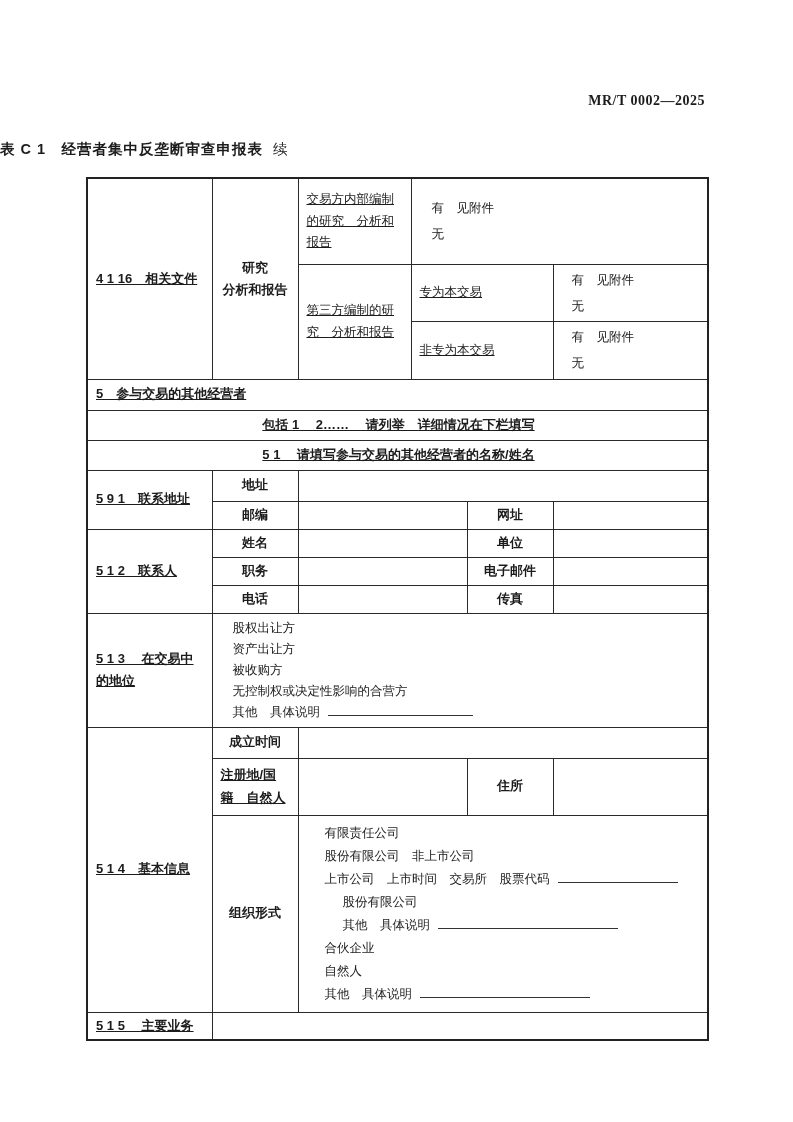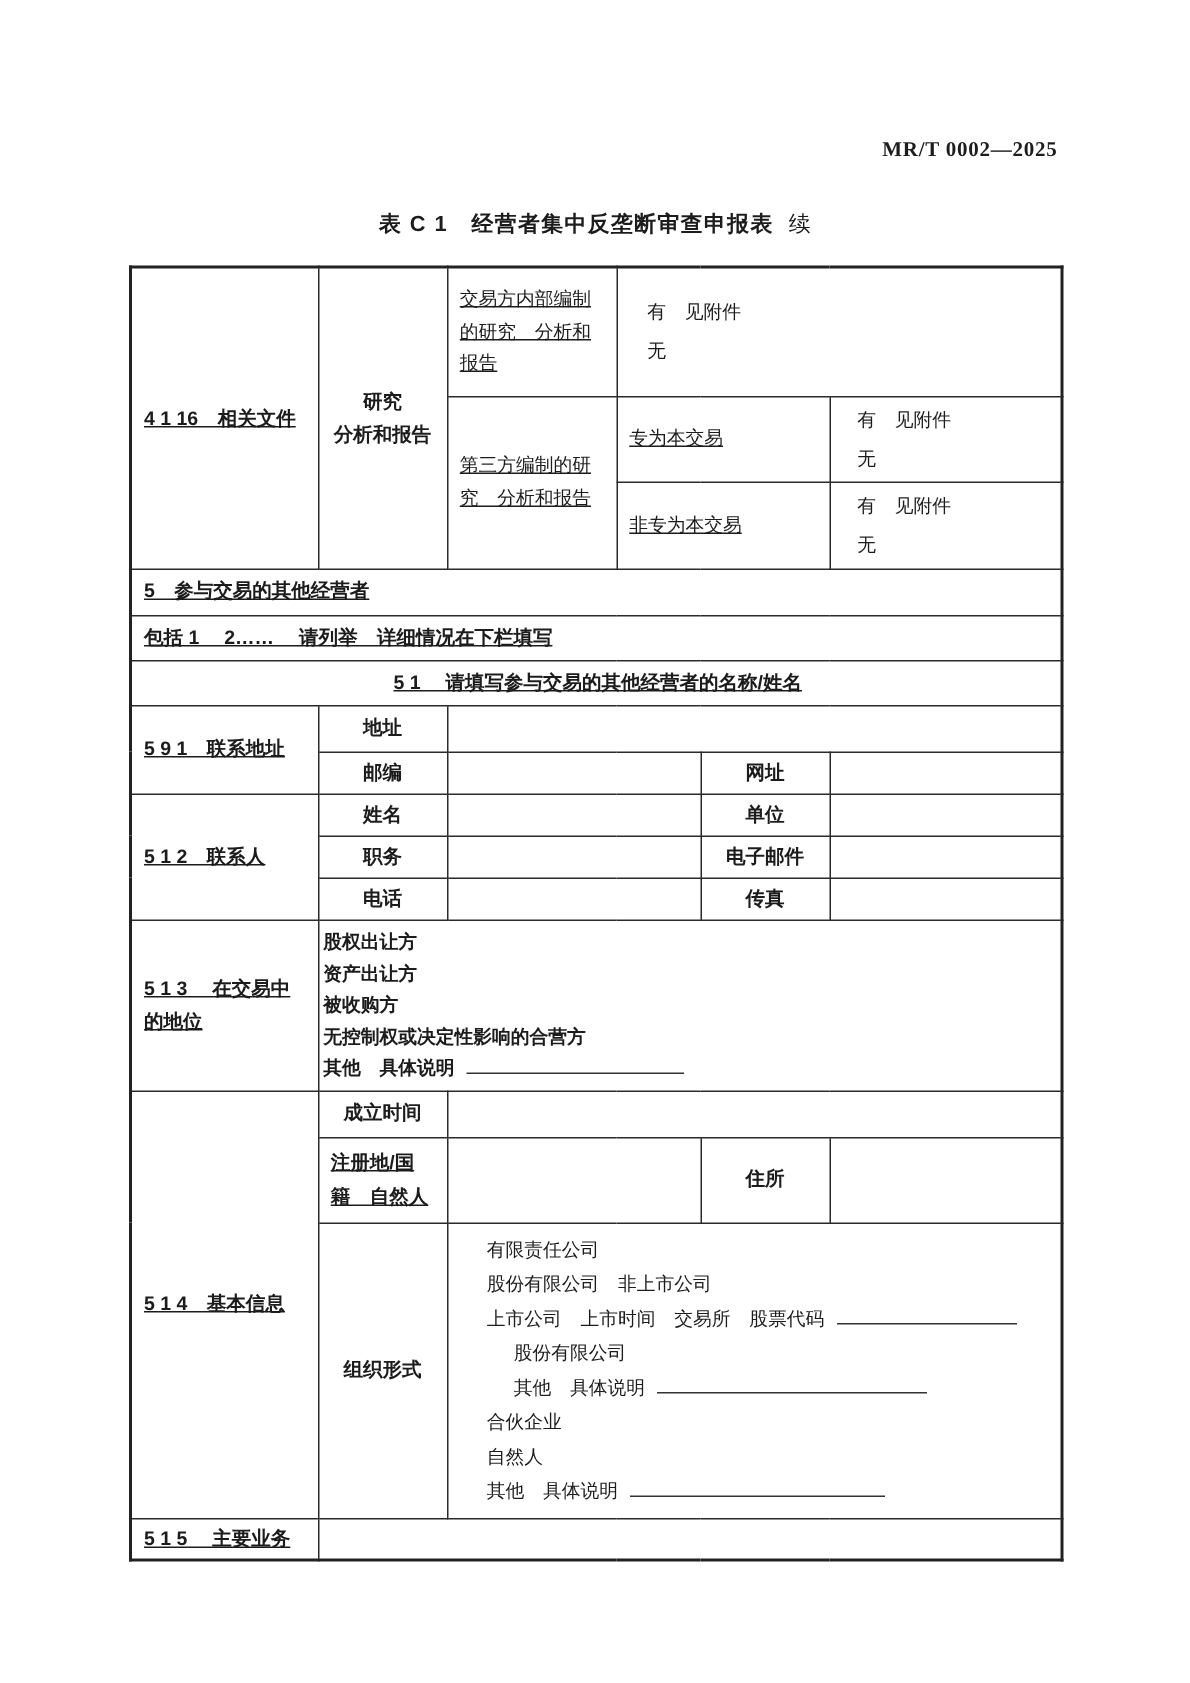--- a/index.html
+++ b/index.html
@@ -11,21 +11,21 @@
     color: #1c1c1c;
     overflow: hidden;
   }
   .doc-code {
     position: absolute; top: 93px; right: 88px;
     font-family: "Liberation Serif", serif;
     font-weight: bold; font-size: 14px; letter-spacing: 0.5px; margin-left: 11px;
   }
   .table-title {
     position: absolute; top: 140px; left: 0; width: 100%;
-    text-align: center; font-size: 14.5px;
+    text-align: left; font-size: 14.5px;
   }
   .table-title .t-main { font-weight: bold; font-family: "Liberation Sans", sans-serif; letter-spacing: 1px; }
   .table-title .t-suffix { font-weight: normal; margin-left: 10px; }
 
   table.form {
     position: absolute; left: 86px; top: 177px;
     width: 621px; table-layout: fixed;
     border-collapse: collapse;
     border: 2px solid #222222;
   }
@@ -42,21 +42,21 @@
     font-weight: bold;
     font-size: 13px;
   }
   .pre { white-space: pre-line; }
   .c   { text-align: center; }
   .l8  { padding-left: 8px; text-decoration: underline; }
   .l18 { padding-left: 18px; }
   .l20 { padding-left: 20px; }
   .opts { line-height: 2.1; }
 
-  .optlist { padding: 4px 0 4px 3px; font-weight: bold; }
+  .optlist { padding: 4px 0 4px 20px; }
   .optlist .opt { line-height: 21px; }
   .orglist { padding: 6px 14px 6px 26px; }
   .orglist .opt { line-height: 23px; }
   .opt.ind { padding-left: 18px; }
 
   .u {
     display: inline-block;
     border-bottom: 1.2px solid #333333;
     height: 13px;
     margin-left: 8px;
@@ -65,21 +65,21 @@
   .u-145 { width: 145px; }
   .u-120 { width: 120px; }
   .u-180 { width: 180px; }
   .u-170 { width: 170px; }
 
   
   tr.r-internal   { height: 86px; }
   tr.r-dedicated  { height: 53px; }
   tr.r-nondedic   { height: 53px; }
   tr.r-sec5       { height: 31px; }
-  tr.r-note       { height: 30px; }
+  tr.r-note       { height: 30px; text-align: center; }
   tr.r-51         { height: 30px; text-align: center; }
   tr.r-addr       { height: 31px; }
   tr.r-post       { height: 28px; }
   tr.r-contact    { height: 28px; }
   tr.r-position   { height: 108px; }
   tr.r-estab      { height: 31px; }
   tr.r-registry   { height: 57px; }
   tr.r-orgform    { height: 190px; }
   tr.r-business   { height: 24px; }
 </style>

